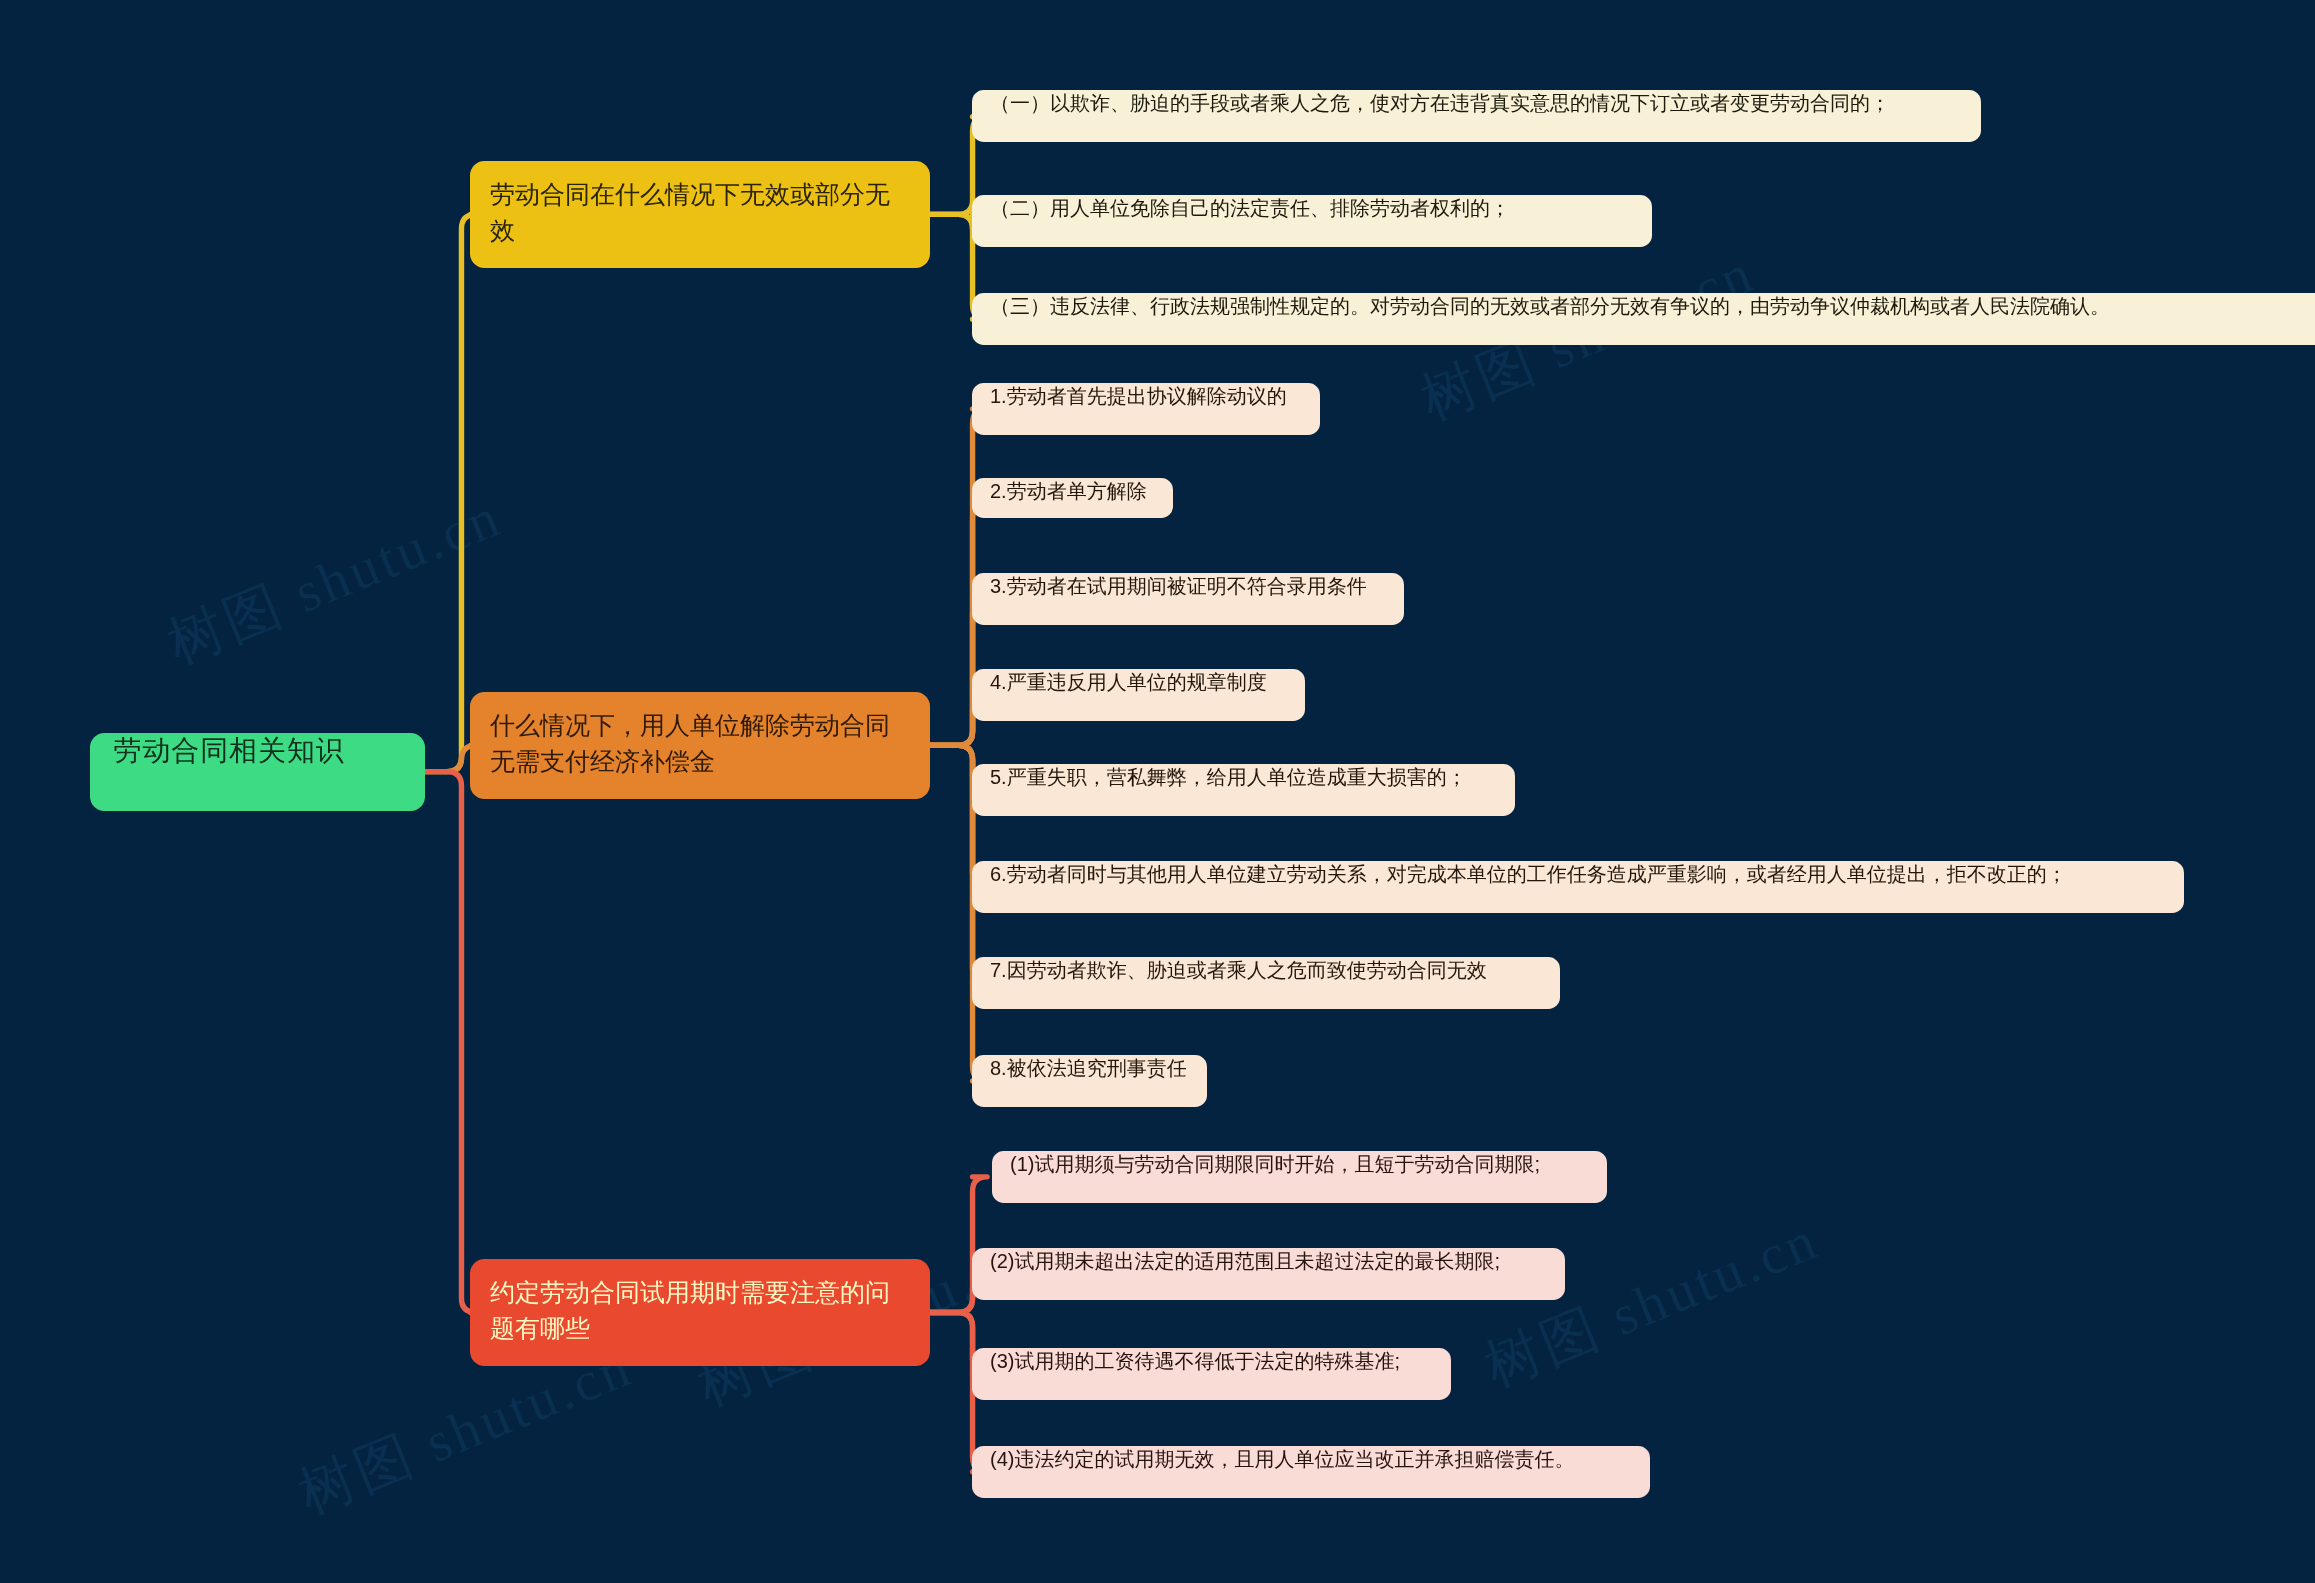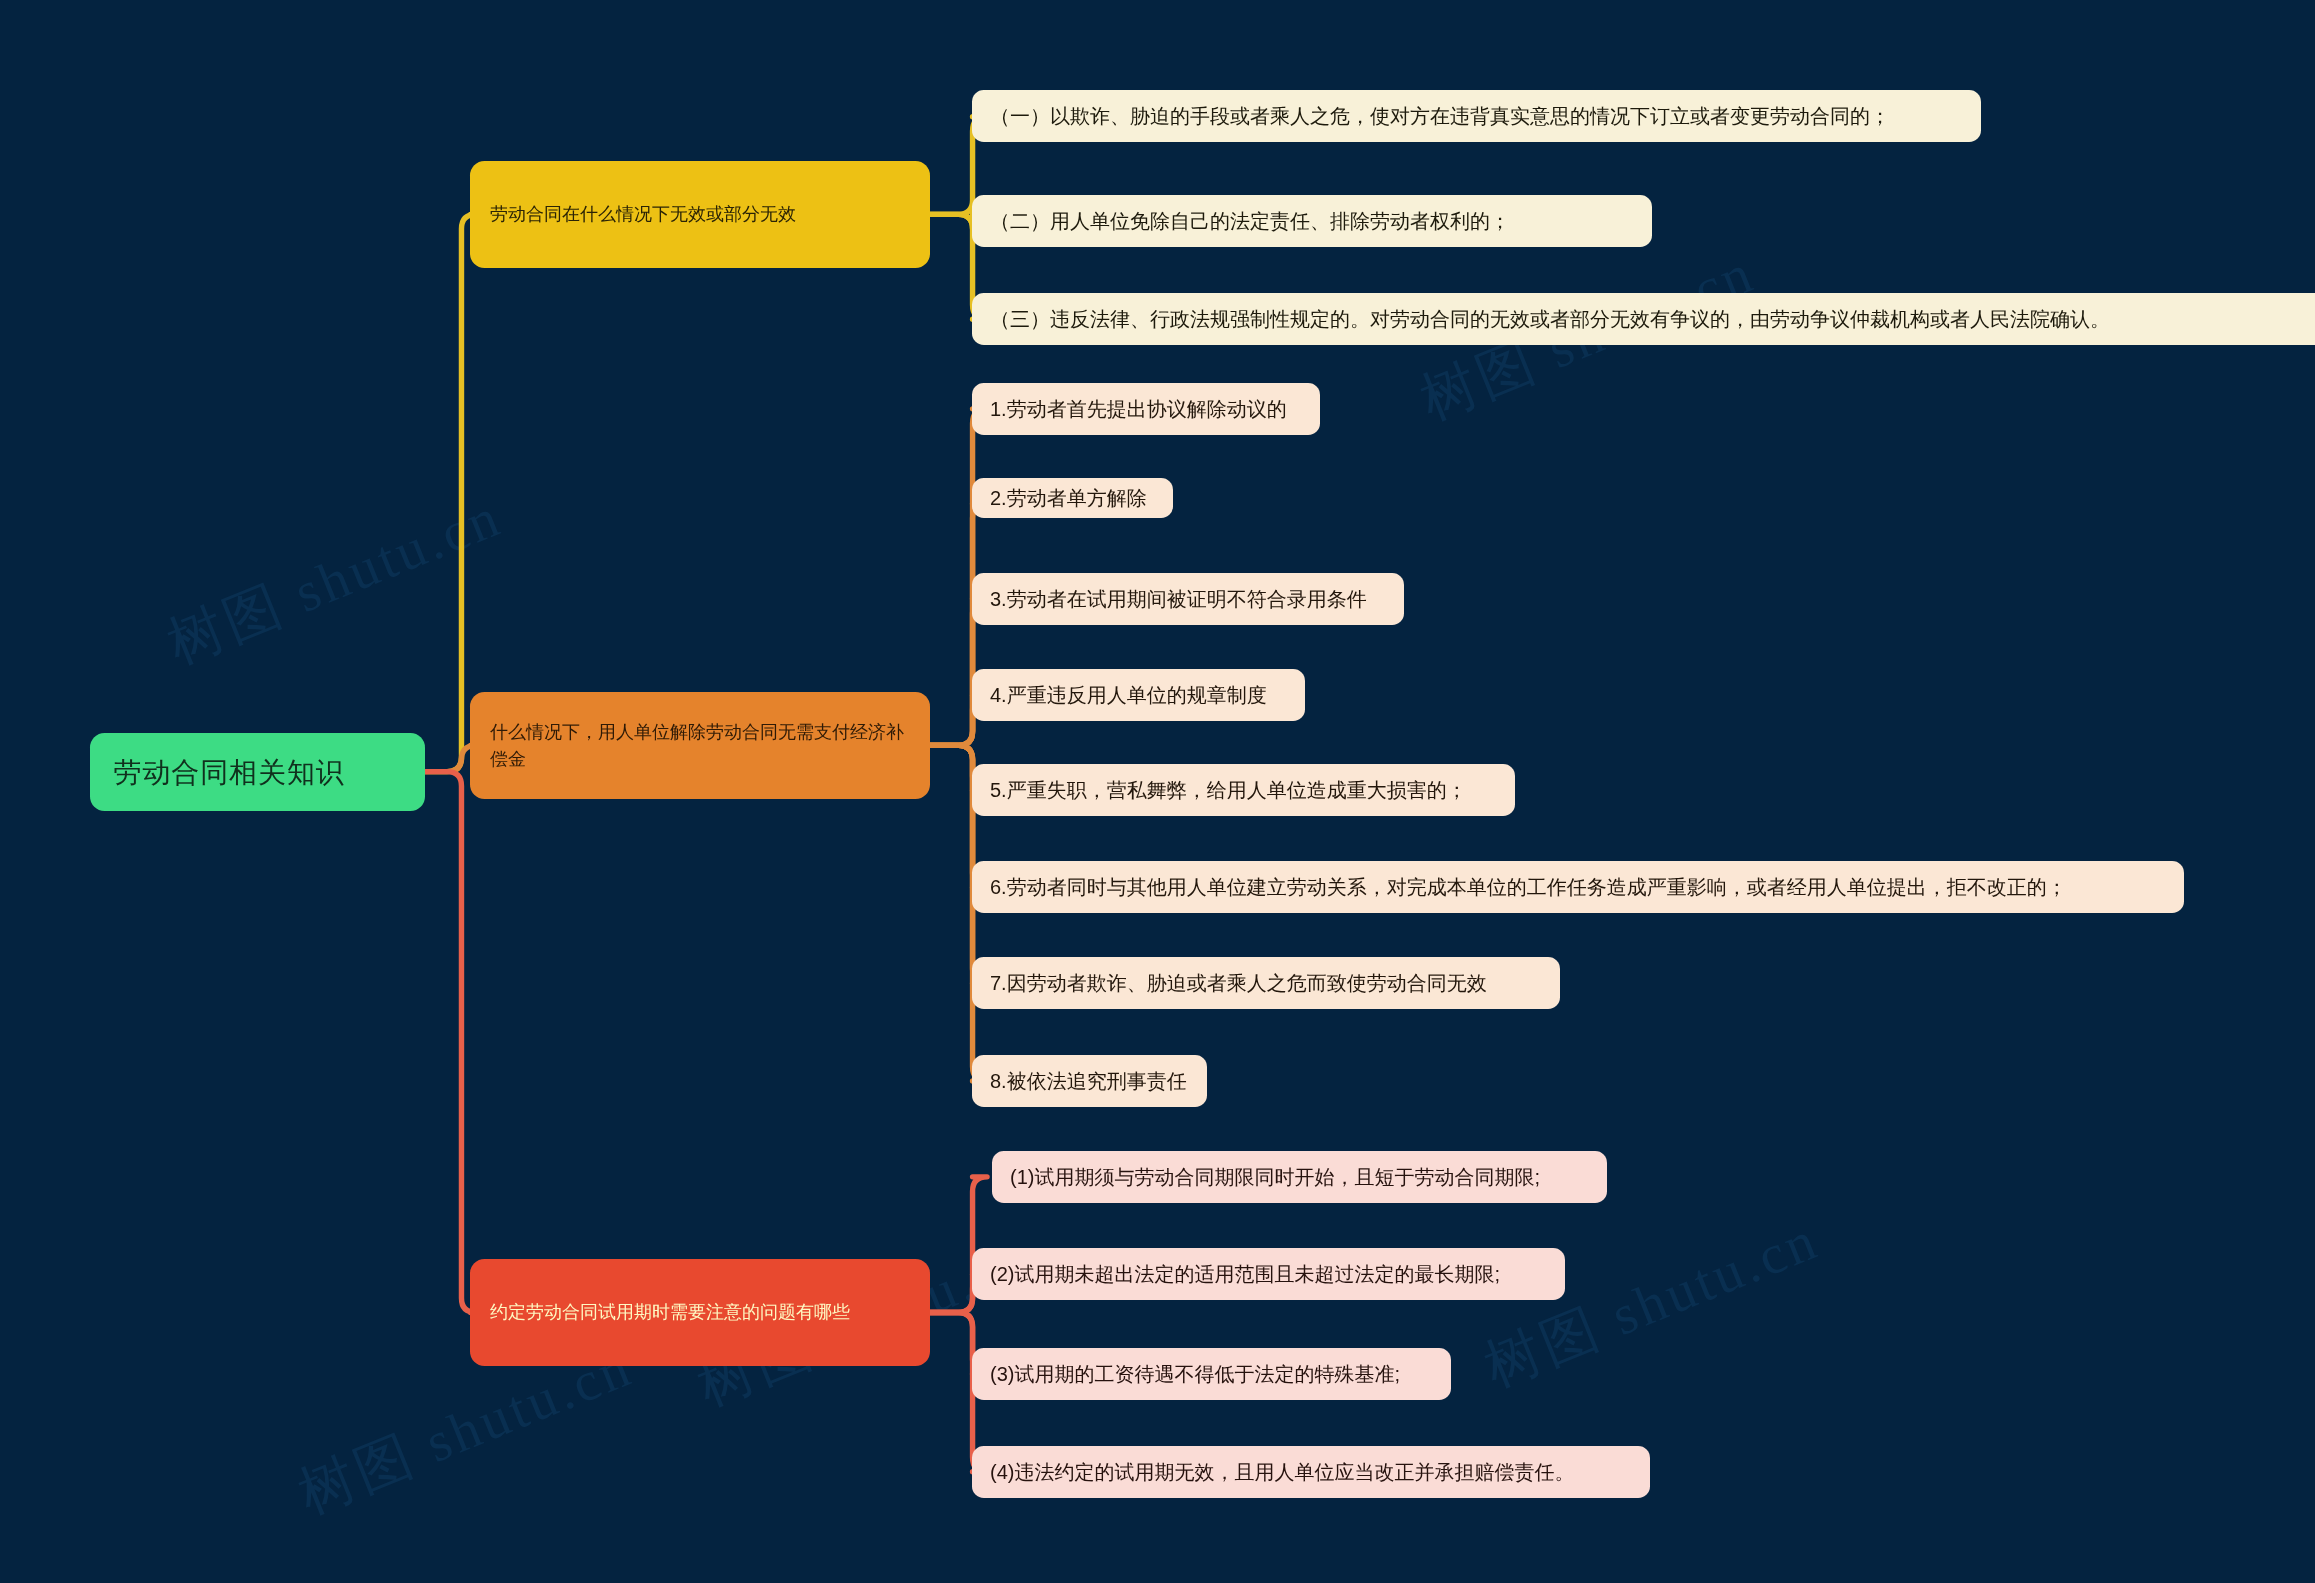--- a/index.html
+++ b/index.html
@@ -17,34 +17,34 @@
     font-family:"Liberation Serif","DejaVu Serif",serif;opacity:.85;
   }
 
   
   #links{position:absolute;left:0;top:0;width:2316px;height:1583px;}
   #links path{fill:none;stroke-linecap:round;stroke-linejoin:round;}
 
   
   .node{
     position:absolute;box-sizing:border-box;
-    display:flex;align-items:center;
+    display:flex;align-items:flex-start;
     border-radius:12.7px;
   }
   .node span{display:block;width:100%;}
 
   .root{
     background:#3ddc84;color:#10301d;
     border-radius:14.5px;
     padding:0 23.5px;
     font-size:28px;line-height:1.25;letter-spacing:0.9px;
   }
   .branch{
     padding:14.5px 20px;
-    font-size:18px;line-height:1.46;border-radius:14.5px;
+    font-size:25px;line-height:1.46;border-radius:14.5px;
   }
   .b-yellow{background:#edc114;color:#2a2305;}
   .b-orange{background:#e5832c;color:#2e1a06;}
   .b-red{background:#e8492f;color:#fef9c3;}
 
   .leaf{
     padding:0 18px;
     font-size:20px;line-height:1.35;border-radius:11.8px;
   }
   .l-yellow{background:#f8f1d8;color:#1d1a0c;}

